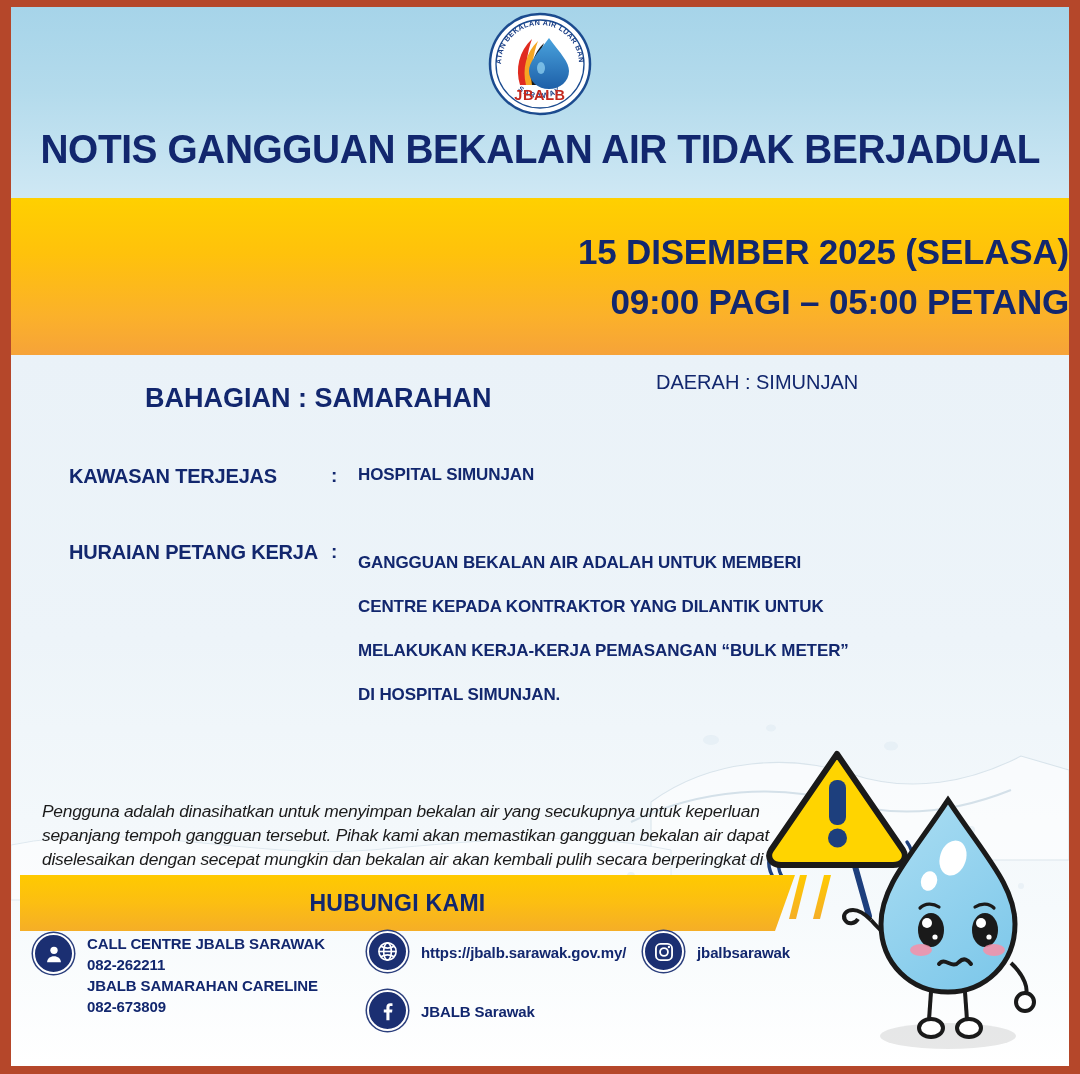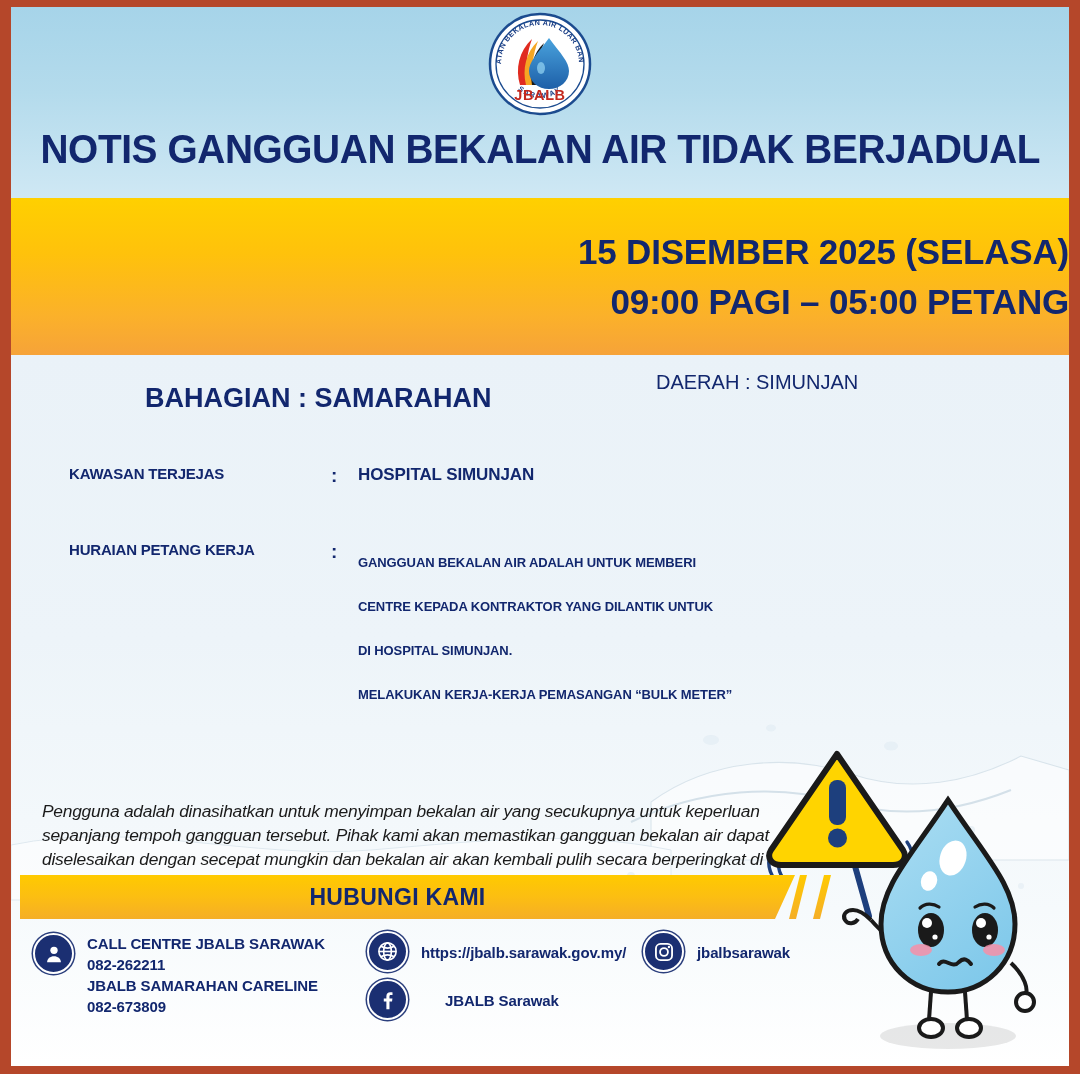--- a/index.html
+++ b/index.html
@@ -119,21 +119,21 @@
     margin-left: 9px;
   }
 
   .field-row {
     position: absolute;
     left: 0; right: 0;
   }
   .field-label {
     position: absolute;
     left: 58px;
-    font-size: 15px;
+    font-size: 20px;
     font-weight: bold;
     color: #12276e;
     letter-spacing: -0.2px;
     white-space: nowrap;
   }
   .field-colon {
     position: absolute;
     left: 320px;
     font-size: 19px;
     font-weight: bold;
@@ -150,21 +150,21 @@
   }
   #row-kawasan { top: 110px; }
   #row-huraian { top: 186px; }
 
   #huraian-lines {
     position: absolute;
     left: 347px;
     top: 186px;
   }
   .huraian-line {
-    font-size: 13px;
+    font-size: 17px;
     font-weight: bold;
     color: #12276e;
     letter-spacing: -0.1px;
     line-height: 44px;
     white-space: nowrap;
   }
 
   #advisory {
     position: absolute;
     left: 31px;
@@ -194,21 +194,21 @@
     left: 0;
     top: 520px;
     width: 100%;
     height: 44px;
   }
   #hubungi-bar {
     position: absolute;
     left: 9px;
     top: 0;
     width: 775px;
-    height: 44px;
+    height: 56px;
     background: linear-gradient(to bottom, #ffca00 0%, #fcbe12 50%, #f5ae27 100%);
     clip-path: polygon(0 0, 100% 0, calc(100% - 20px) 100%, 0 100%);
     display: flex;
     align-items: center;
     justify-content: center;
   }
   #hubungi-text {
     color: #12276e;
     font-size: 23px;
     font-weight: bold;
@@ -243,21 +243,21 @@
     margin-left: 13px;
     color: #12276e;
     font-size: 15px;
     font-weight: bold;
     line-height: 21px;
     letter-spacing: -0.1px;
     white-space: nowrap;
   }
   #c-callcentre { left: 22px; top: 4px; }
   #c-web  { left: 356px; top: 2px; }
-  #c-fb   { left: 356px; top: 50px; gap: 24px; }
+  #c-fb   { left: 356px; top: 61px; }
   #c-ig   { left: 632px; top: 2px; }
   #c-web .c-text, #c-ig .c-text { padding-top: 11px; }
   #c-fb  .c-text { padding-top: 11px; }
 </style>
 </head>
 <body>
 
 <div id="poster">
 
   <div id="header-band">
@@ -337,22 +337,22 @@
       <span class="field-value">HOSPITAL SIMUNJAN</span>
     </div>
 
     <div class="field-row" id="row-huraian">
       <span class="field-label">HURAIAN PETANG KERJA</span>
       <span class="field-colon">:</span>
     </div>
     <div id="huraian-lines">
       <div class="huraian-line">GANGGUAN BEKALAN AIR ADALAH UNTUK MEMBERI</div>
       <div class="huraian-line">CENTRE KEPADA KONTRAKTOR YANG DILANTIK UNTUK</div>
+      <div class="huraian-line">MELAKUKAN KERJA-KERJA PEMASANGAN “BULK METER”</div>
       <div class="huraian-line">DI HOSPITAL SIMUNJAN.</div>
-      <div class="huraian-line">MELAKUKAN KERJA-KERJA PEMASANGAN “BULK METER”</div>
     </div>
 
     <div id="advisory">Pengguna adalah dinasihatkan untuk menyimpan bekalan air yang secukupnya untuk keperluan sepanjang tempoh gangguan tersebut. Pihak kami akan memastikan gangguan bekalan air dapat diselesaikan dengan secepat mungkin dan bekalan air akan kembali pulih secara berperingkat di kawasan yang terjejas. Segala kesulitan yang timbul akibat gangguan ini adalah sangat dikesali.</div>
 
     <svg id="mascot" viewBox="0 0 320 330">
       <defs>
         <linearGradient id="mdrop" x1="0.2" y1="0" x2="0.8" y2="1">
           <stop offset="0%" stop-color="#a8dcf2"></stop>
           <stop offset="100%" stop-color="#7ec8ea"></stop>
         </linearGradient>

